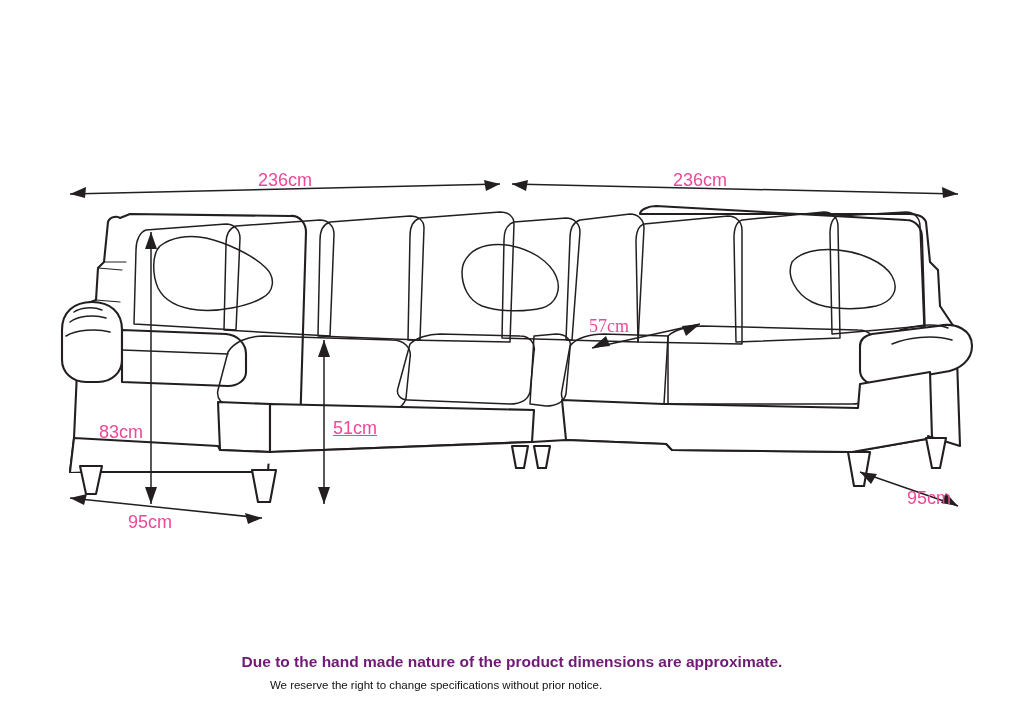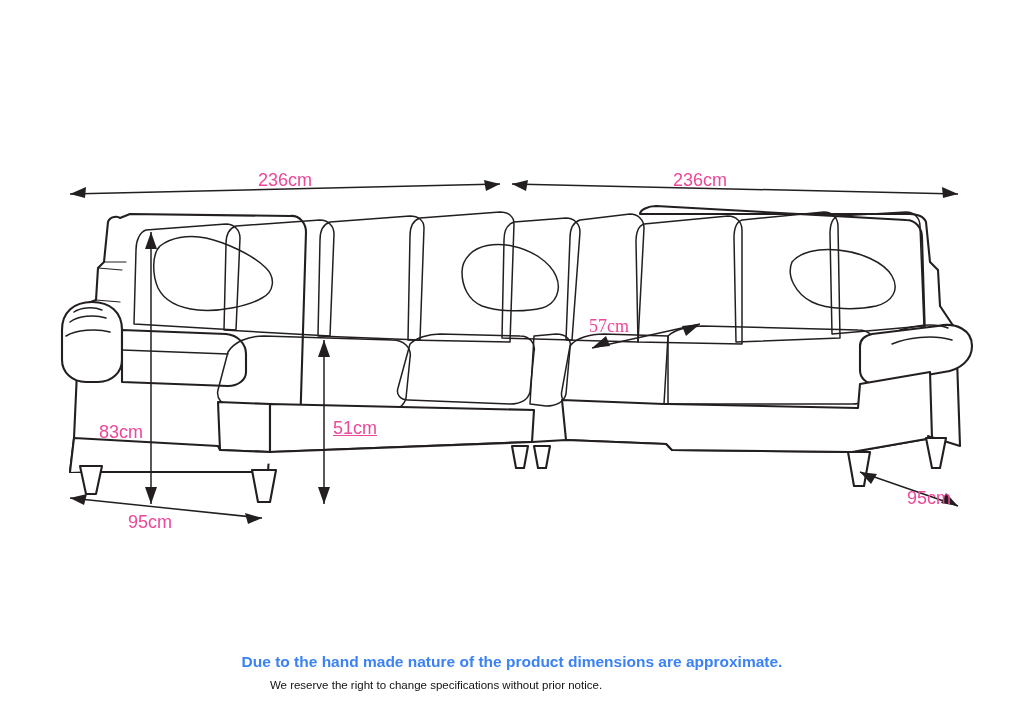--- a/index.html
+++ b/index.html
@@ -35,21 +35,21 @@
   }
   .note-primary {
     position: absolute;
     left: 0;
     top: 653px;
     width: 1024px;
     text-align: center;
     font-family: "Liberation Sans", sans-serif;
     font-size: 15.5px;
     font-weight: bold;
-    color: #3b82f6;
+    color: #701a75;
   }
   .note-secondary {
     position: absolute;
     left: 0;
     top: 679px;
     width: 872px;
     text-align: center;
     font-family: "Liberation Sans", sans-serif;
     font-size: 11.5px;
     color: #111111;

